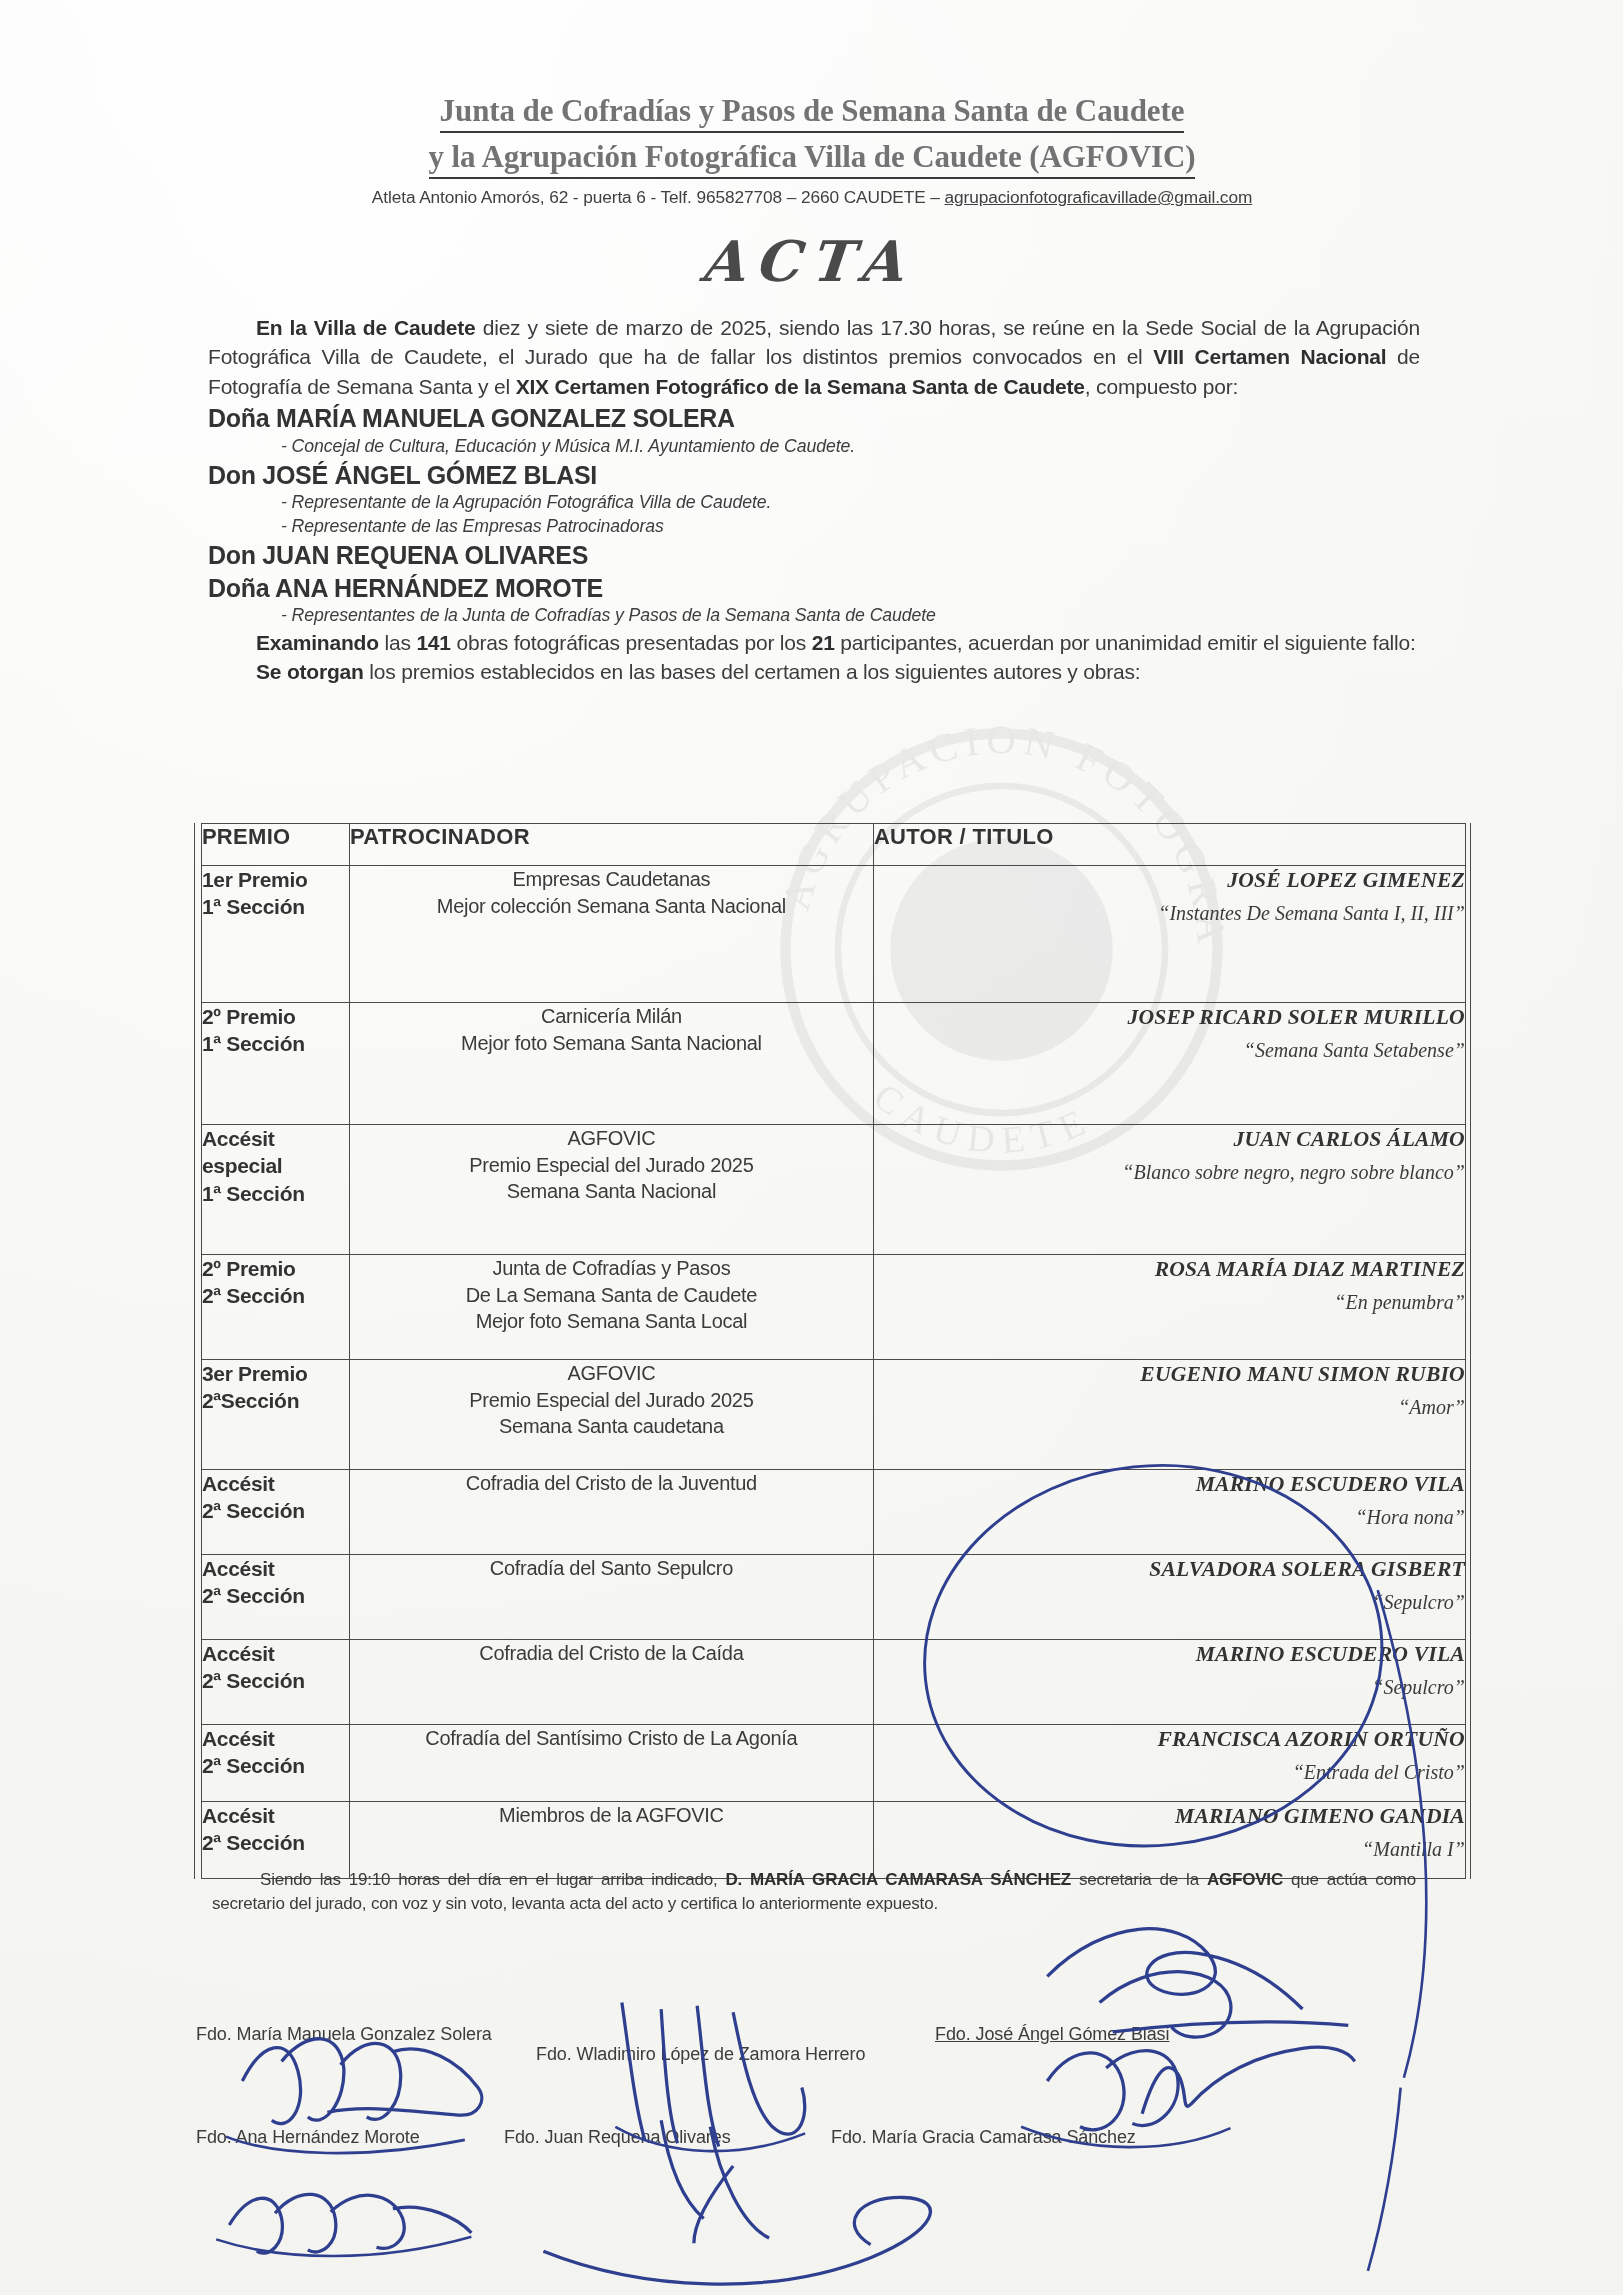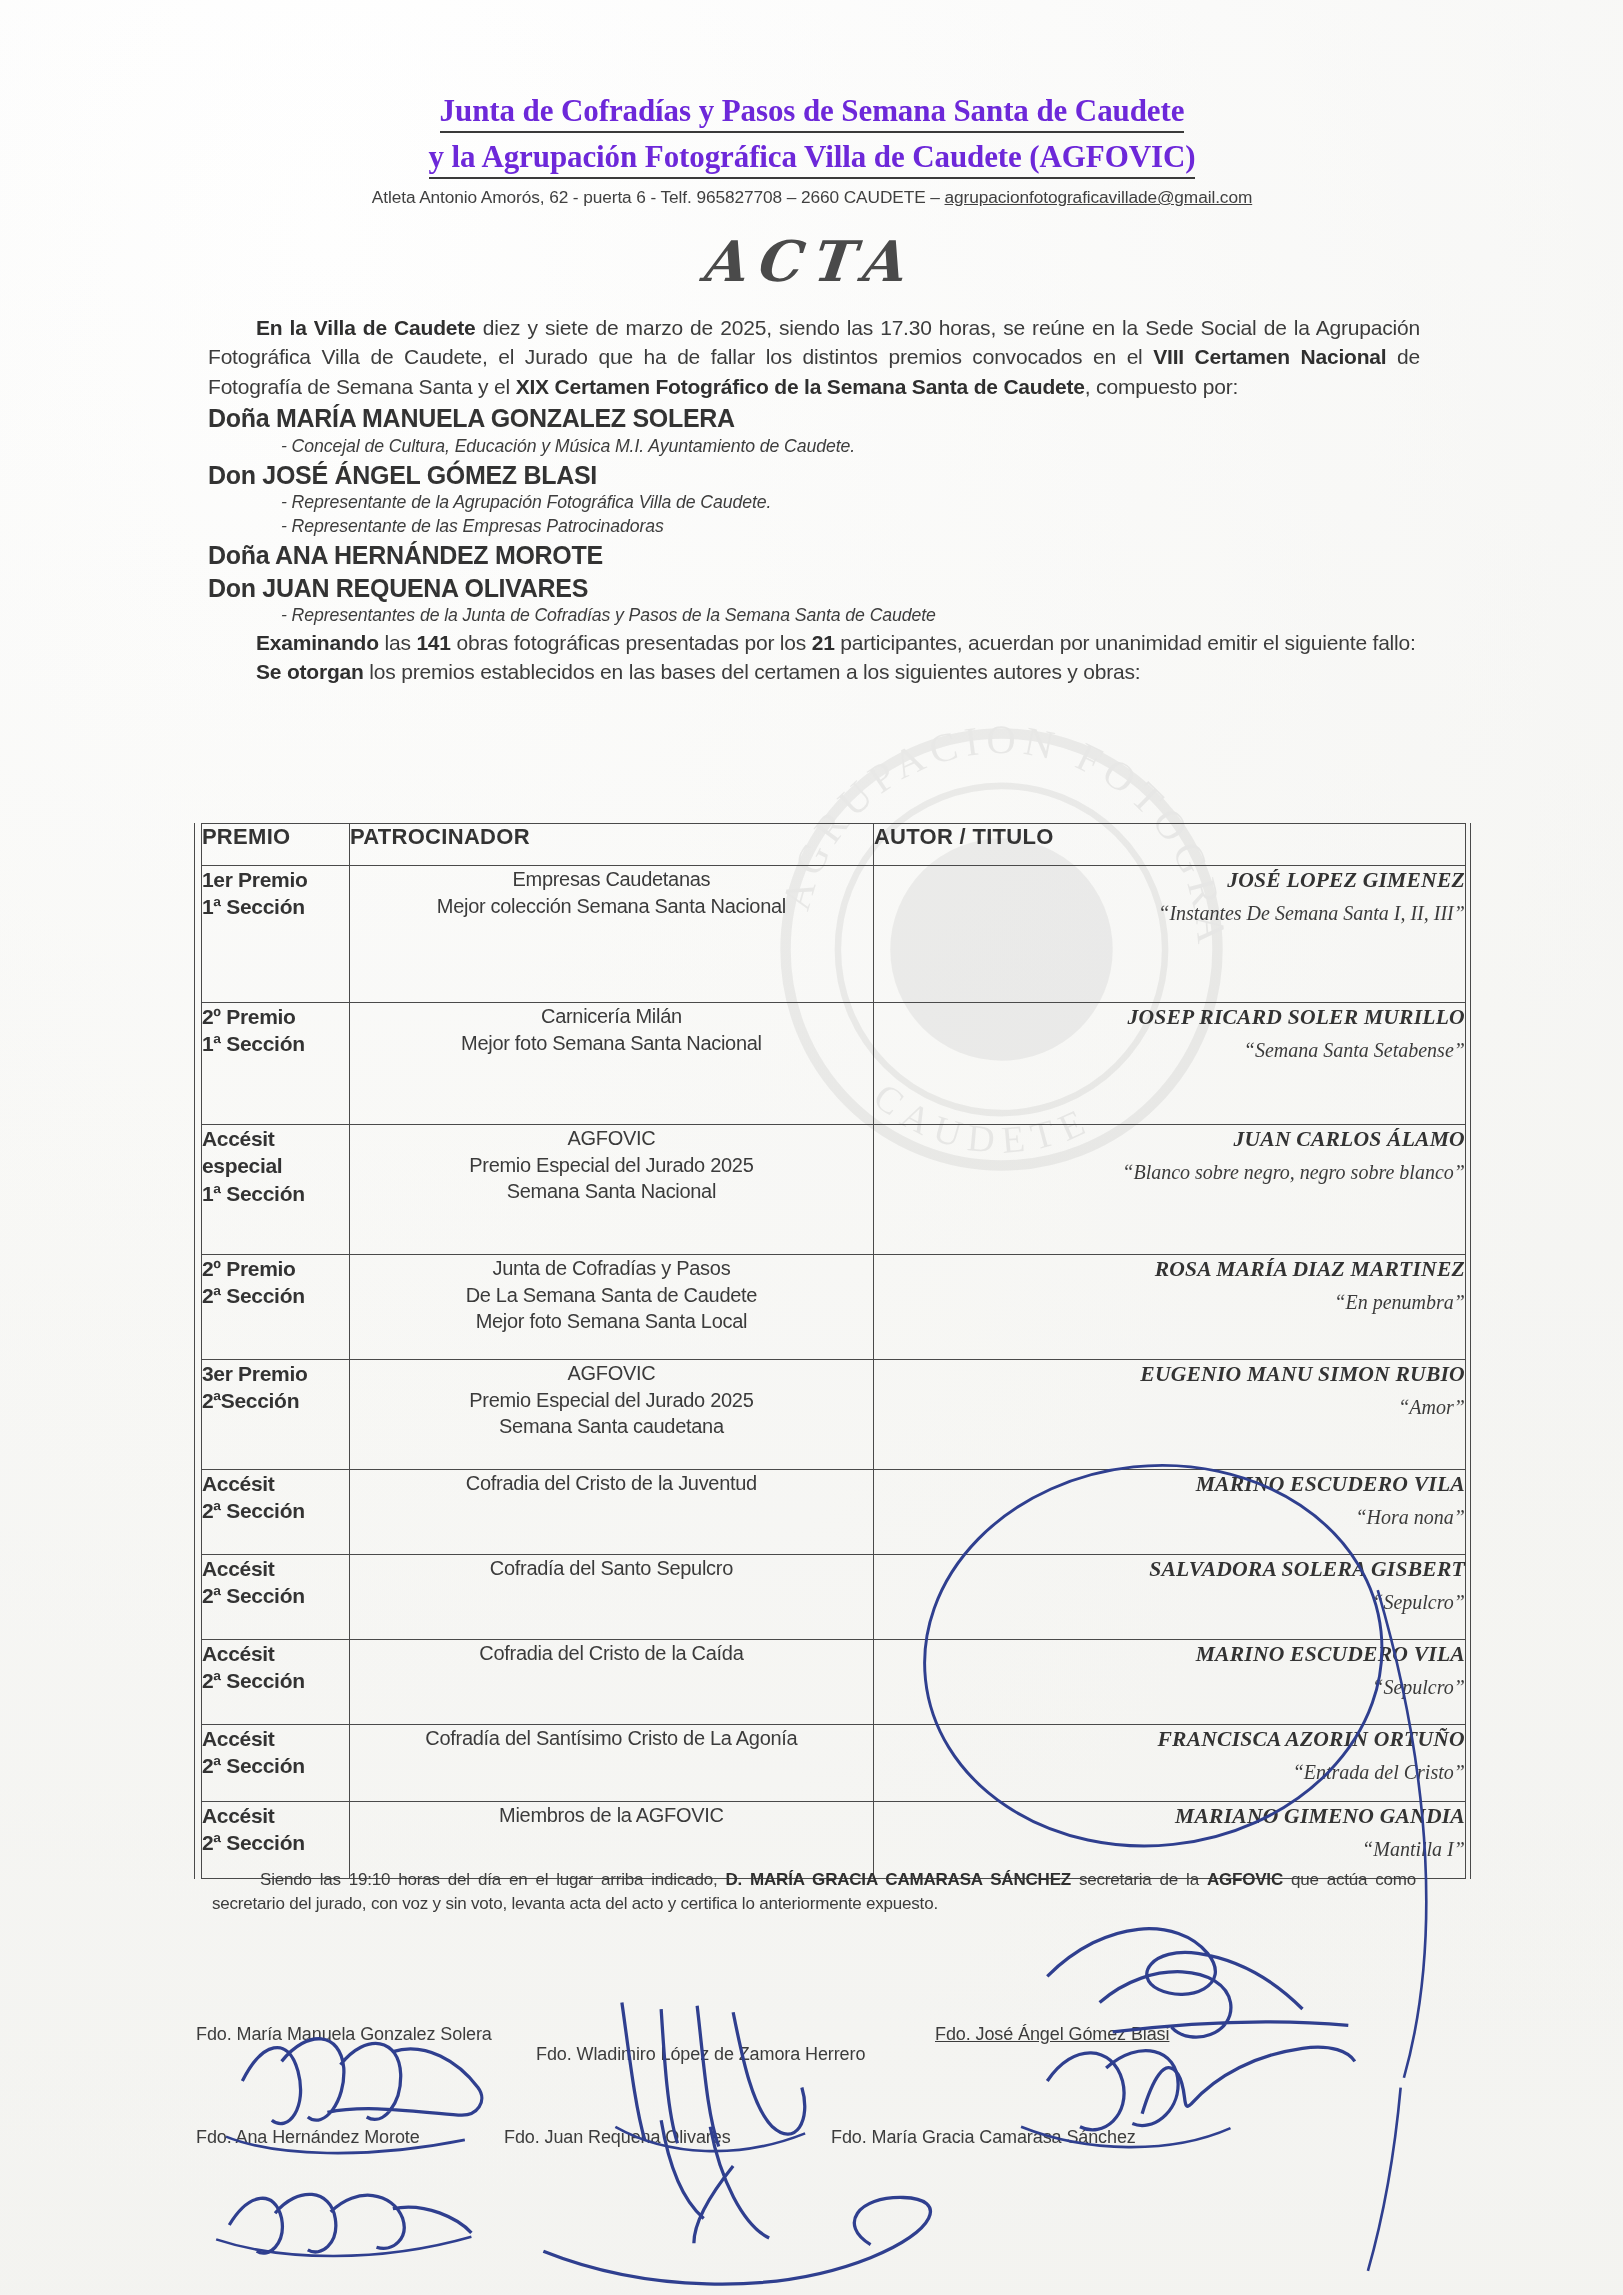--- a/index.html
+++ b/index.html
@@ -55,21 +55,21 @@
     position: absolute;
     left: 0; top: 93px;
     width: 1624px;
     text-align: center;
   }
   .hdr-line {
     font-family: "Liberation Serif", serif;
     font-weight: 700;
     font-size: 31px;
     letter-spacing: -0.1px;
-    color: #6d28d9;
+    color: #737373;
     line-height: 1.18;
     display: inline-block;
     border-bottom: 2px solid #3a3a3a;
     padding-bottom: 1.3px;
   }
   .hdr-line2 { margin-top: 6.5px; }
   .hdr-addr {
     margin-top: 7.9px;
     font-family: "Liberation Sans", sans-serif;
     font-size: 17.3px;
@@ -285,22 +285,22 @@
     <div class="body-col">
 
       <p class="para"><span class="ind"></span><b>En la Villa de Caudete</b><span> diez y siete de marzo de 2025, siendo las 17.30 horas, se reúne en la Sede Social de la Agrupación Fotográfica Villa de Caudete, el Jurado que ha de fallar los distintos premios convocados en el </span><b>VIII Certamen Nacional</b><span> de Fotografía de Semana Santa y el </span><b>XIX Certamen Fotográfico de la Semana Santa de Caudete</b><span>, compuesto por:</span></p>
 
       <div class="jury">
         <div class="jury-name">Doña MARÍA MANUELA GONZALEZ SOLERA</div>
         <div class="jury-role">- Concejal de Cultura, Educación y Música M.I. Ayuntamiento de Caudete.</div>
         <div class="jury-name">Don JOSÉ ÁNGEL GÓMEZ BLASI</div>
         <div class="jury-role">- Representante de la Agrupación Fotográfica Villa de Caudete.</div>
         <div class="jury-role">- Representante de las Empresas Patrocinadoras</div>
+        <div class="jury-name">Don  JUAN REQUENA OLIVARES</div>
         <div class="jury-name">Doña ANA HERNÁNDEZ MOROTE</div>
-        <div class="jury-name">Don  JUAN REQUENA OLIVARES</div>
         <div class="jury-role">- Representantes de la Junta de Cofradías y Pasos de la Semana Santa de Caudete</div>
       </div>
 
       <p class="para p-exam"><span class="ind"></span><b>Examinando</b><span> las </span><b>141</b><span> obras fotográficas presentadas por los </span><b>21</b><span> participantes, acuerdan por unanimidad emitir el siguiente fallo:</span></p>
 
       <p class="para p-otorgan"><span class="ind"></span><b>Se otorgan</b><span> los premios establecidos en las bases del certamen a los siguientes autores y obras:</span></p>
     </div>
 
     <div class="table-wrap">
       <table class="awards">

